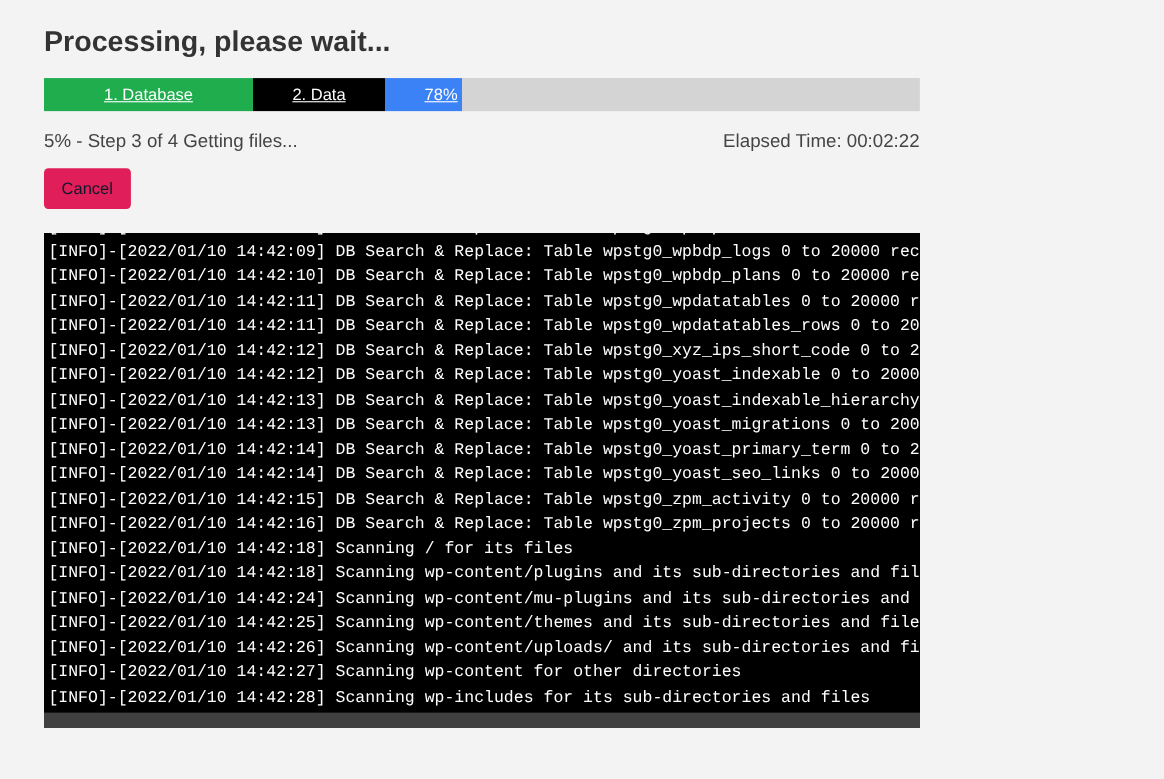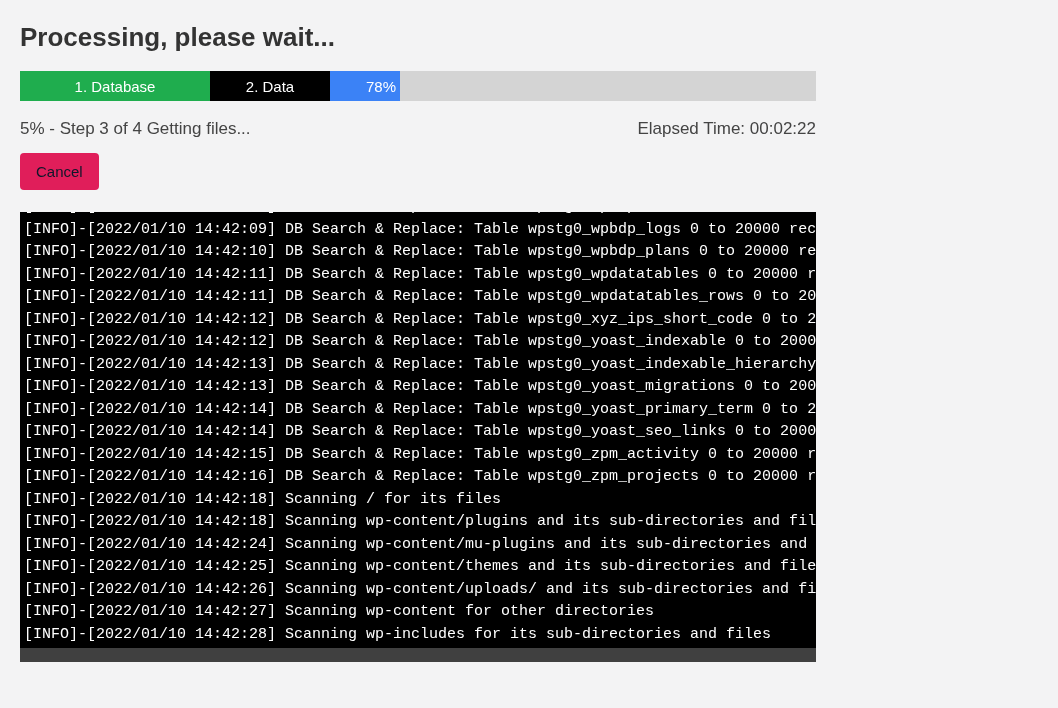--- a/index.html
+++ b/index.html
@@ -6,34 +6,36 @@
   html, body {
     margin: 0;
     padding: 0;
     font-family: "Segoe UI", Tahoma, Geneva, Verdana, sans-serif;
     background: #f3f3f4;
     color: #333;
   }
   .page {
     padding: 20px;
     width: 836px;
+    margin-left: 20px;
   }
   .title {
     font-size: 26px;
     font-weight: 600;
     margin: 2px 0 18px 0;
     color: #333;
   }
   .progress-bar {
     display: flex;
     height: 30px;
     background: #d4d4d4;
     width: 100%;
     font-size: 15px;
     color: #fff;
+    text-decoration: underline;
   }
   .pb-seg {
     display: flex;
     align-items: center;
     justify-content: center;
     white-space: nowrap;
     padding: 0 12px;
   }
   .pb-green1 { background: #1fad4e; width: 190px; }
   .pb-green2 { background: #000000; width: 120px; }

